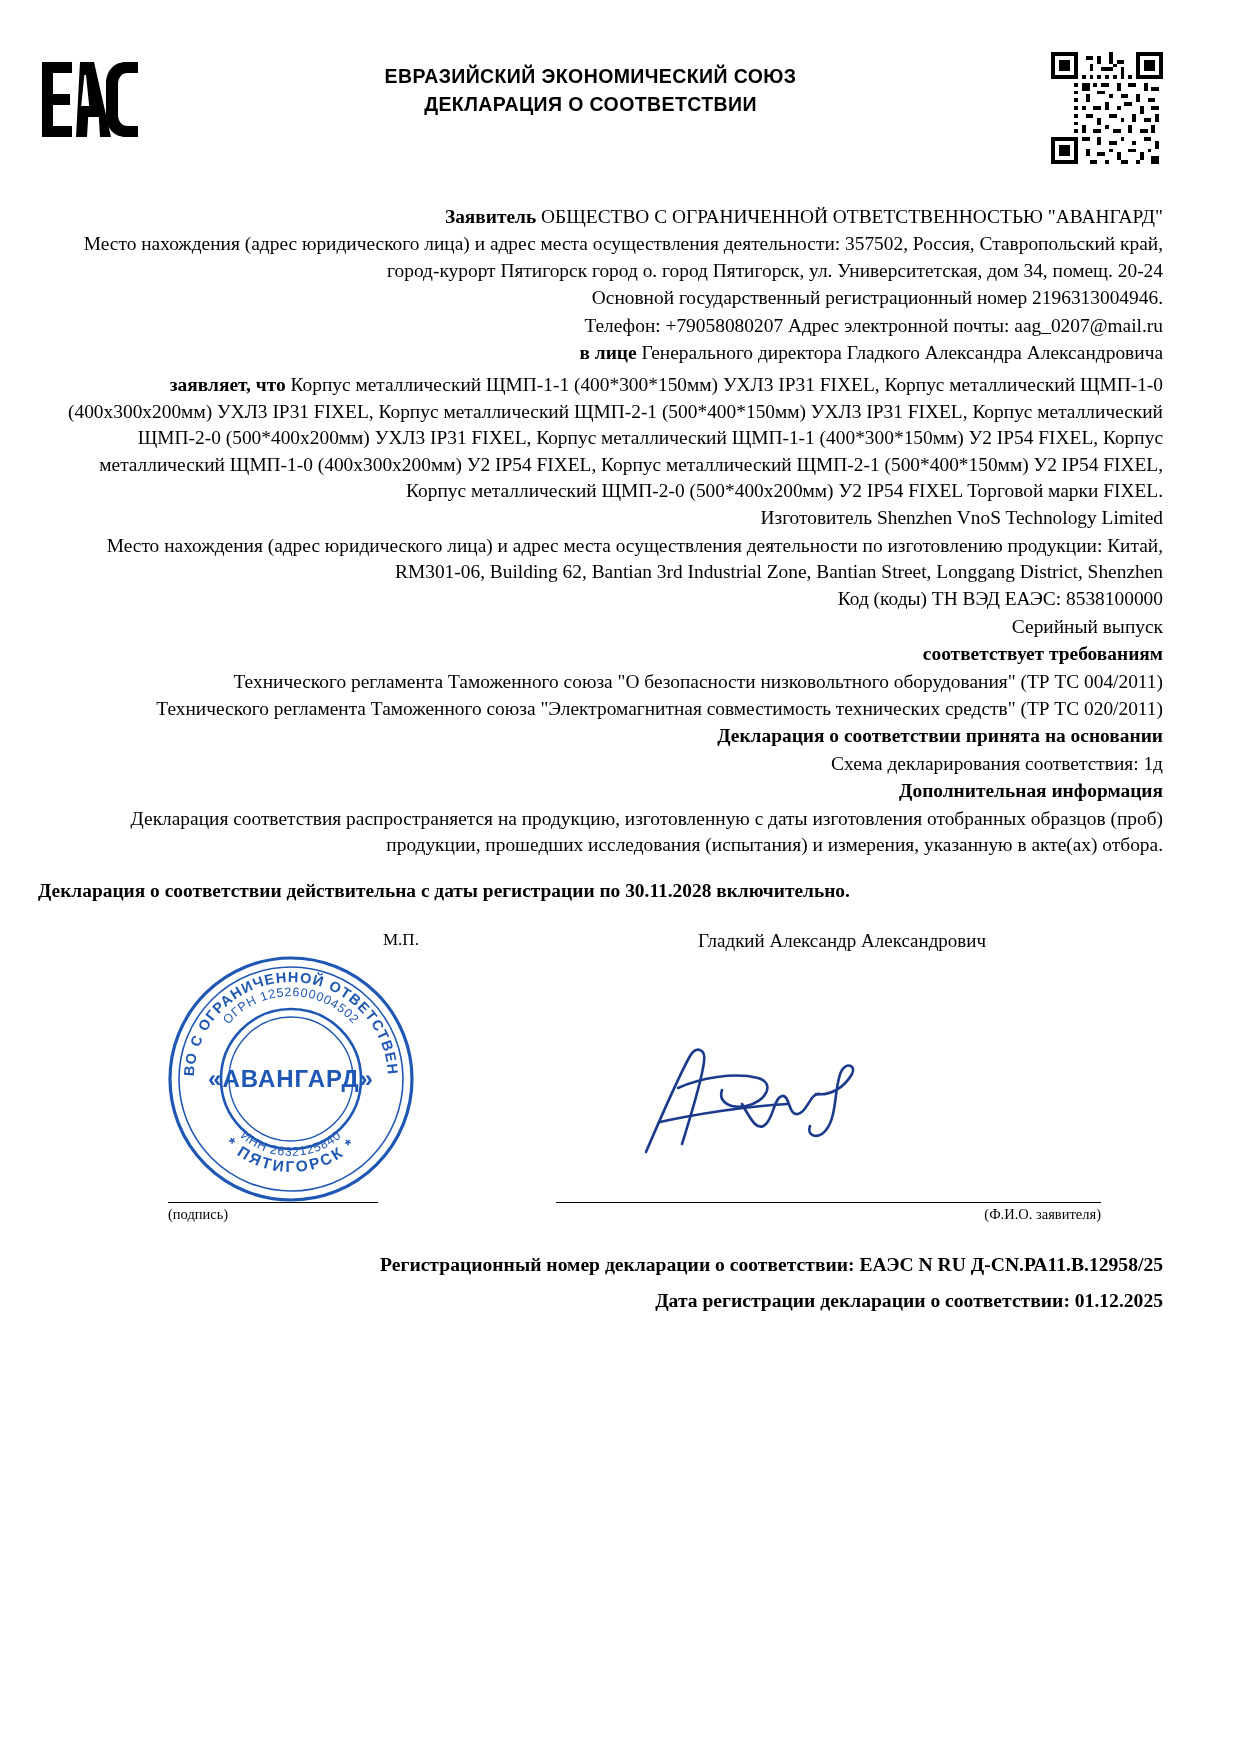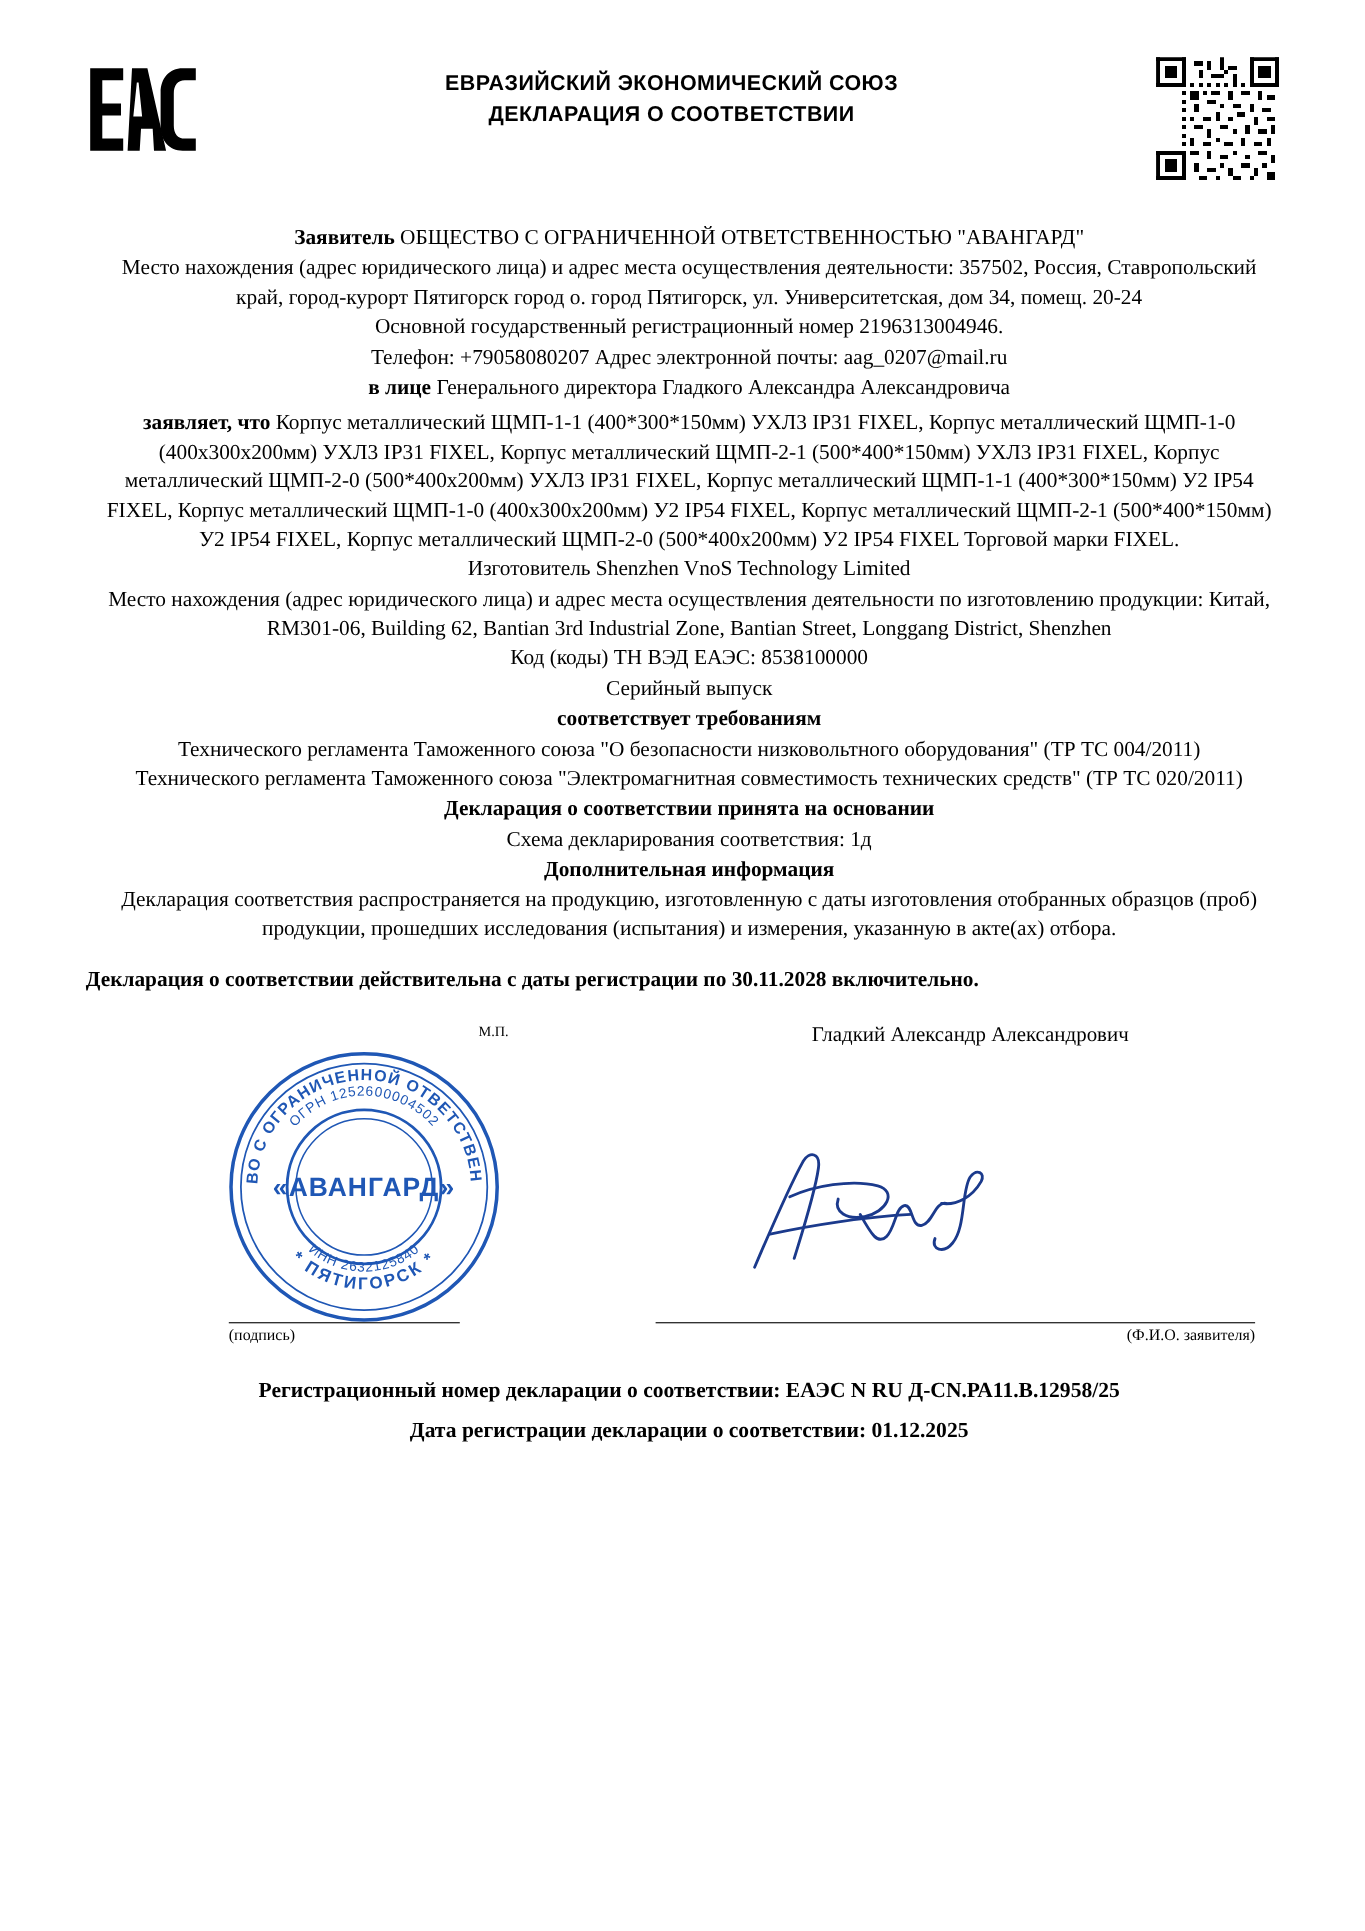--- a/index.html
+++ b/index.html
@@ -12,21 +12,21 @@
     min-height: 1755px;
     font-family: "Liberation Serif", "DejaVu Serif", serif;
     color: #000000;
     position: relative;
   }
   .page {
     position: relative;
     width: 1241px;
     min-height: 1755px;
     box-sizing: border-box;
-    padding: 52px 78px 40px 78px;
+    padding: 52px 78px 40px 38px;
   }
 
   
   .header {
     position: relative;
     height: 110px;
   }
   .eac-mark {
     position: absolute;
     left: 0;
@@ -55,42 +55,42 @@
   }
 
   
   .content {
     margin-top: 42px;
     font-size: 19.4px;
     line-height: 1.36;
   }
   .para {
     margin: 0 0 1px 12px;
-    text-align: center;
+    text-align: right;
   }
   .b { font-weight: bold; }
   .block-gap { margin-top: 6px; }
 
   .valid-line {
     margin-top: 20px;
     font-weight: bold;
     font-size: 19.4px;
   }
 
   
   .sign-area {
     position: relative;
     height: 300px;
     margin-top: 6px;
   }
   .mp {
     position: absolute;
-    left: 357px;
+    left: 345px;
     top: 6px;
-    font-size: 13px;
+    font-size: 17px;
   }
   .signer-name {
     position: absolute;
     left: 660px;
     top: 6px;
     font-size: 19px;
   }
   .stamp {
     position: absolute;
     left: 128px;

